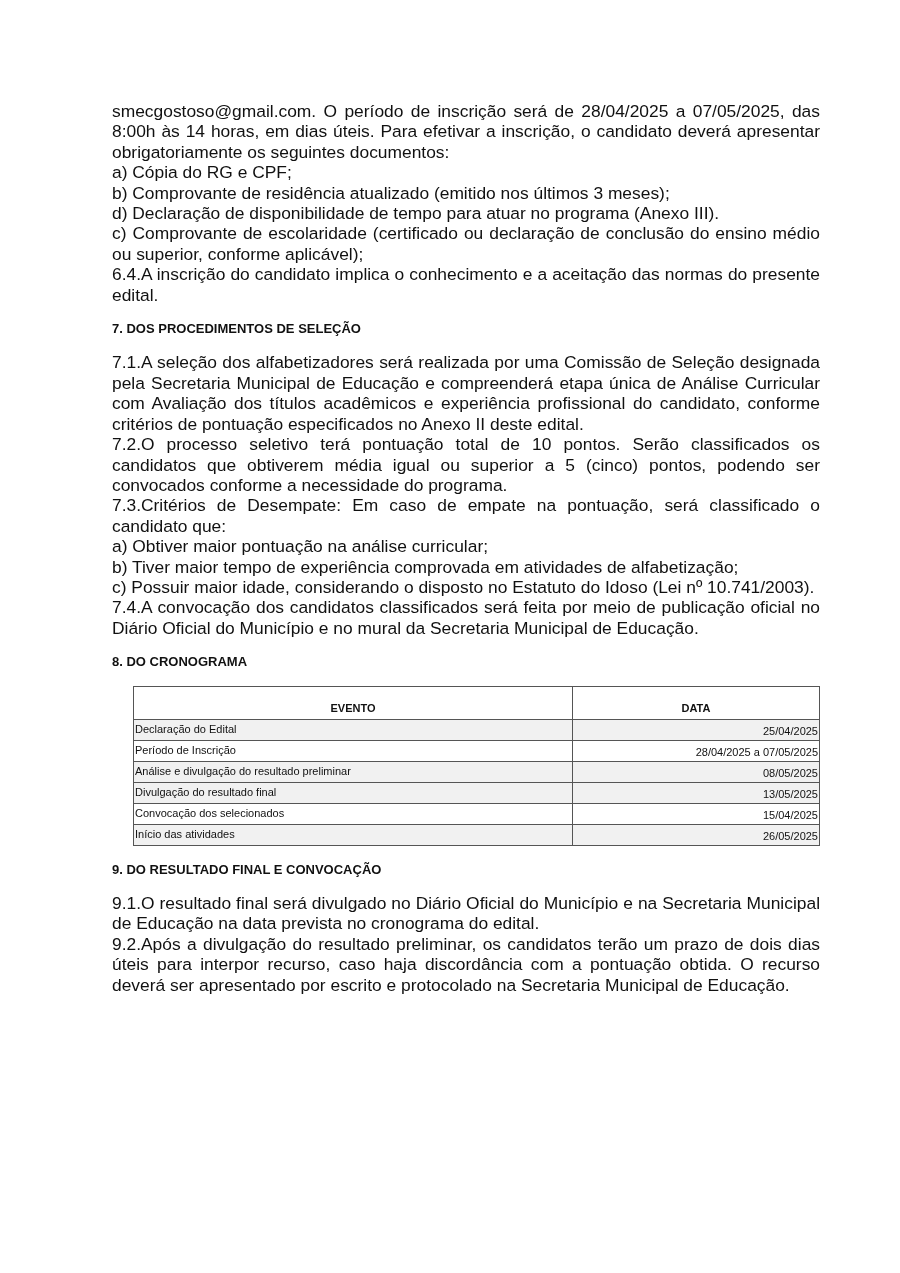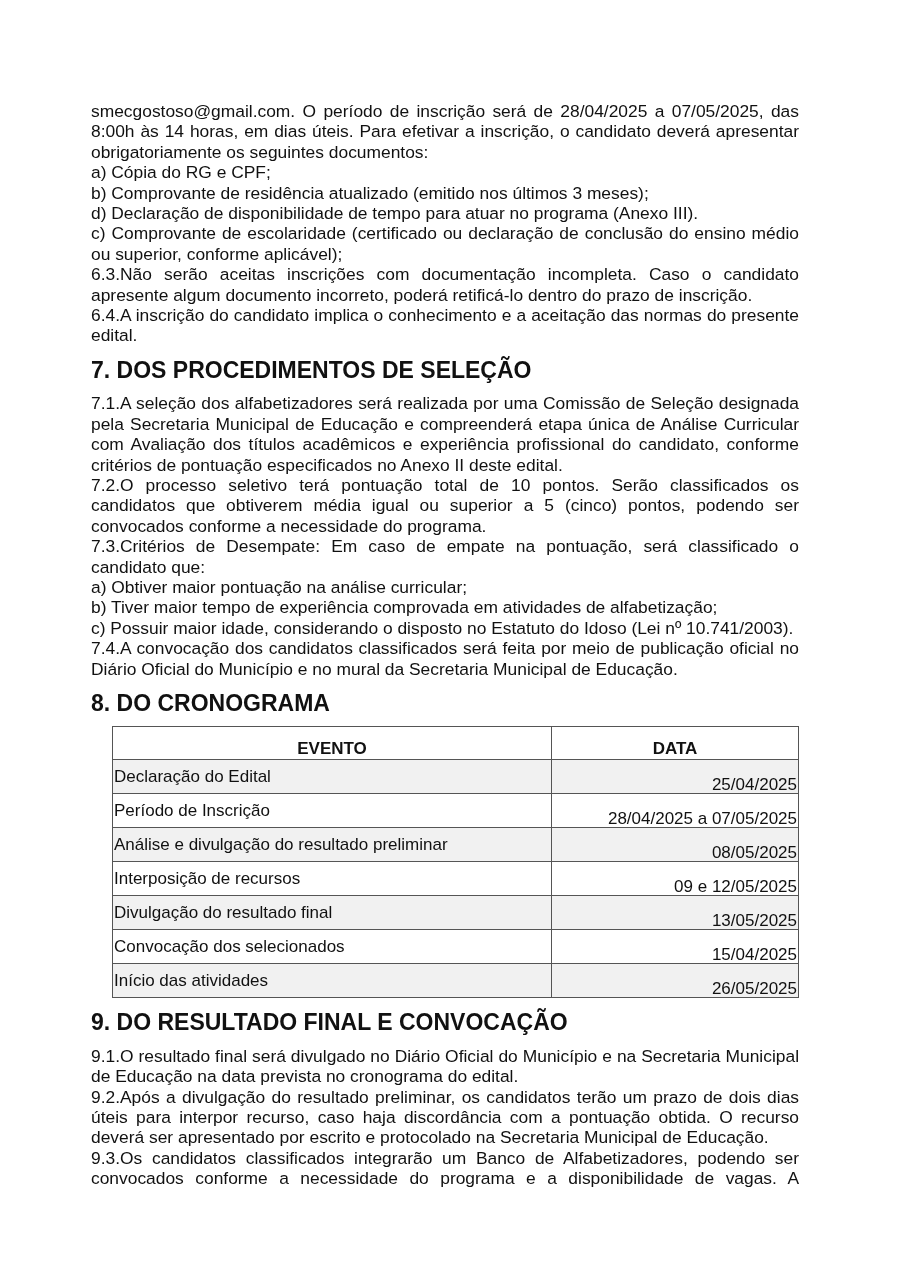--- a/index.html
+++ b/index.html
@@ -1,60 +1,59 @@
 <!DOCTYPE html>
 <html><head>
 <meta charset="utf-8">
 <style>
   html, body { margin: 0; padding: 0; background: #ffffff; }
   body { width: 900px; height: 1273px; position: relative; overflow: hidden; }
   .page {
-    position: absolute; left: 91px; top: 101px; width: 708px;
+    position: absolute; left: 112px; top: 101px; width: 708px;
     font-family: "Liberation Sans", sans-serif;
     color: #111111;
     font-size: 17.4px;
     line-height: 20.4px;
   }
   .p { text-align: justify; margin: 0; }
   .p.last { text-align-last: left; }
   .heading {
-    font-weight: bold; font-size: 23px; margin: 14px 0 13px 0; line-height: 20.4px;
+    font-weight: bold; font-size: 13px; margin: 14px 0 13px 0; line-height: 20.4px;
   }
   table.crono {
     margin-left: 21px; width: 687px;
     border-collapse: collapse;
     font-family: "Liberation Sans", sans-serif;
-    font-size: 17px; line-height: 17px;
+    font-size: 11px; line-height: 17px;
     color: #111;
     margin-top: 6px; margin-bottom: 0;
   }
   table.crono th {
     font-weight: bold; text-align: center; height: 30px; padding: 0;
     border: 1px solid #555; background: #fff; vertical-align: bottom;
     padding-bottom: 2px;
   }
   table.crono td {
     border: 1px solid #555; padding: 0 0 0 1px; height: 17px;
   }
-  table.crono td.date { text-align: right; padding: 16px 1px 0 0; }
+  table.crono td.date { text-align: right; padding: 3px 1px 0 0; }
   table.crono tr.alt td { background: #f1f1f1; }
   table.crono th.ev { width: 438px; }
 </style>
 </head>
 <body>
 
 <div class="page">
 
   <p class="p last">smecgostoso@gmail.com. O período de inscrição será de 28/04/2025 a 07/05/2025, das 8:00h às 14 horas, em dias úteis. Para efetivar a inscrição, o candidato deverá apresentar obrigatoriamente os seguintes documentos:</p>
   <p class="p last">a) Cópia do RG e CPF;</p>
   <p class="p last">b) Comprovante de residência atualizado (emitido nos últimos 3 meses);</p>
   <p class="p last">d) Declaração de disponibilidade de tempo para atuar no programa (Anexo III).</p>
   <p class="p last">c) Comprovante de escolaridade (certificado ou declaração de conclusão do ensino médio ou superior, conforme aplicável);</p>
 
-  <p class="p last"><span>6.3.</span><span>Não serão aceitas inscrições com documentação incompleta. Caso o candidato apresente algum documento incorreto, poderá retificá-lo dentro do prazo de inscrição.</span></p>
   <p class="p last"><span>6.4.</span><span>A inscrição do candidato implica o conhecimento e a aceitação das normas do presente edital.</span></p>
 
   <div class="heading">7. DOS PROCEDIMENTOS DE SELEÇÃO</div>
 
   <p class="p last"><span>7.1.</span><span>A seleção dos alfabetizadores será realizada por uma Comissão de Seleção designada pela Secretaria Municipal de Educação e compreenderá etapa única de Análise Curricular com Avaliação dos títulos acadêmicos e experiência profissional do candidato, conforme critérios de pontuação especificados no Anexo II deste edital.</span></p>
   <p class="p last"><span>7.2.</span><span>O processo seletivo terá pontuação total de 10 pontos. Serão classificados os candidatos que obtiverem média igual ou superior a 5 (cinco) pontos, podendo ser convocados conforme a necessidade do programa.</span></p>
   <p class="p last"><span>7.3.</span><span>Critérios de Desempate: Em caso de empate na pontuação, será classificado o candidato que:</span></p>
   <p class="p last">a) Obtiver maior pontuação na análise curricular;</p>
   <p class="p last">b) Tiver maior tempo de experiência comprovada em atividades de alfabetização;</p>
   <p class="p last">c) Possuir maior idade, considerando o disposto no Estatuto do Idoso (Lei nº 10.741/2003).</p>
@@ -75,38 +74,33 @@
         <td class="date">25/04/2025</td>
       </tr>
       <tr>
         <td>Período de Inscrição</td>
         <td class="date">28/04/2025 a 07/05/2025</td>
       </tr>
       <tr class="alt">
         <td>Análise e divulgação do resultado preliminar</td>
         <td class="date">08/05/2025</td>
       </tr>
-      <tr>
-        <td>Interposição de recursos</td>
-        <td class="date">09 e 12/05/2025</td>
-      </tr>
       <tr class="alt">
         <td>Divulgação do resultado final</td>
         <td class="date">13/05/2025</td>
       </tr>
       <tr>
         <td>Convocação dos selecionados</td>
         <td class="date">15/04/2025</td>
       </tr>
       <tr class="alt">
         <td>Início das atividades</td>
         <td class="date">26/05/2025</td>
       </tr>
     </tbody>
   </table>
 
   <div class="heading">9. DO RESULTADO FINAL E CONVOCAÇÃO</div>
 
   <p class="p last"><span>9.1.</span><span>O resultado final será divulgado no Diário Oficial do Município e na Secretaria Municipal de Educação na data prevista no cronograma do edital.</span></p>
   <p class="p last"><span>9.2.</span><span>Após a divulgação do resultado preliminar, os candidatos terão um prazo de dois dias úteis para interpor recurso, caso haja discordância com a pontuação obtida. O recurso deverá ser apresentado por escrito e protocolado na Secretaria Municipal de Educação.</span></p>
-  <p class="p" style="text-align-last: justify;"><span>9.3.</span><span>Os candidatos classificados integrarão um Banco de Alfabetizadores, podendo ser convocados conforme a necessidade do programa e a disponibilidade de vagas. A</span></p>
 
 </div>
 
 </body></html>

